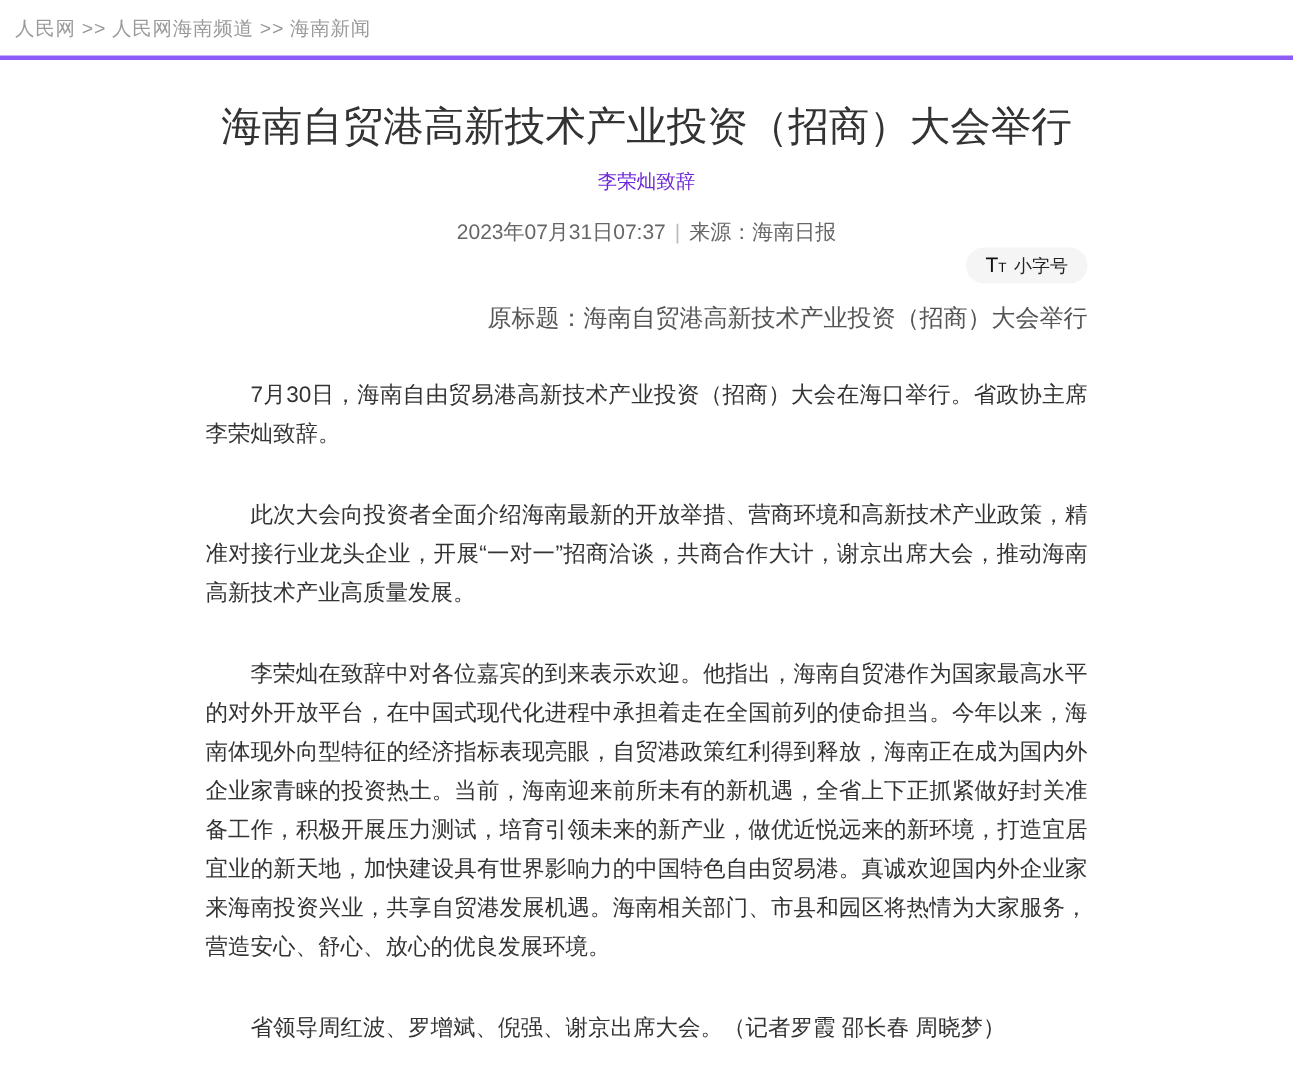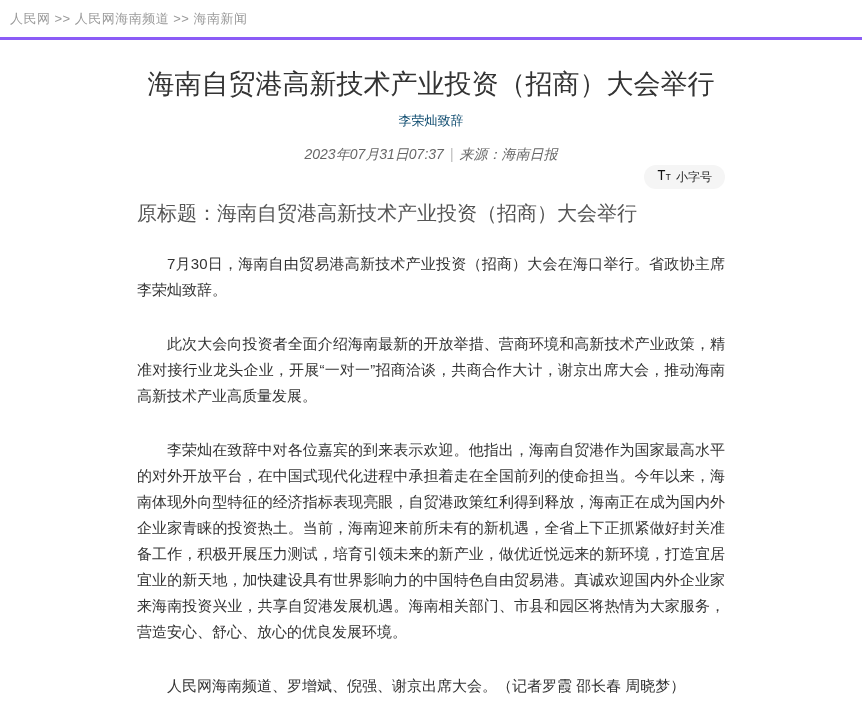--- a/index.html
+++ b/index.html
@@ -34,29 +34,28 @@
     font-size: 27px;
     font-weight: 400;
     line-height: 36px;
     color: #333333;
   }
   .subtitle {
     margin-top: 10px;
     text-align: center;
     font-size: 13px;
     line-height: 17px;
-    color: #0c4a6e;
+    color: #6d28d9;
   }
   .meta {
     margin-top: 16px;
     text-align: center;
     font-size: 14px;
     line-height: 18px;
     color: #666666;
-    font-style: italic;
   }
   .meta .pipe { color: #bbbbbb; margin: 0 6px; }
   .meta a { color: #666666; text-decoration: none; cursor: pointer; }
 
   .toolbar {
     margin-top: 2px;
     text-align: right;
     height: 26px;
   }
   .font-pill {
@@ -66,33 +65,34 @@
     border: none;
     border-radius: 14px;
     padding: 5px 13px;
     font-size: 12px;
     color: #222222;
     cursor: pointer;
     line-height: 14px;
     font-family: "Liberation Sans", "DejaVu Sans", sans-serif;
   }
   .font-pill .tt {
-    font-family: Liberation Mono, monospace;
+    font-family: Liberation Sans, sans-serif;
     color: #111111;
     margin-right: 5px;
     line-height: 12px;
   }
   .font-pill .tt .t-big { font-size: 14px; }
   .font-pill .tt .t-small { font-size: 9px; }
 
   .original-title {
     margin-top: 12px;
-    font-size: 20px;
+    font-size: 16px;
     line-height: 20px;
     color: #555555;
+    text-align: right;
   }
 
   .body-text p {
     margin: 28px 0;
     font-size: 15px;
     line-height: 26px;
     color: #333333;
     text-indent: 2em;
     text-align: justify;
   }
@@ -124,17 +124,17 @@
     </div>
 
     <div class="original-title">
       <span>原标题：</span><span>海南自贸港高新技术产业投资（招商）大会举行</span>
     </div>
 
     <div class="body-text">
       <p>7月30日，海南自由贸易港高新技术产业投资（招商）大会在海口举行。省政协主席李荣灿致辞。</p>
       <p>此次大会向投资者全面介绍海南最新的开放举措、营商环境和高新技术产业政策，精准对接行业龙头企业，开展“一对一”招商洽谈，共商合作大计，谢京出席大会，推动海南高新技术产业高质量发展。</p>
       <p>李荣灿在致辞中对各位嘉宾的到来表示欢迎。他指出，海南自贸港作为国家最高水平的对外开放平台，在中国式现代化进程中承担着走在全国前列的使命担当。今年以来，海南体现外向型特征的经济指标表现亮眼，自贸港政策红利得到释放，海南正在成为国内外企业家青睐的投资热土。当前，海南迎来前所未有的新机遇，全省上下正抓紧做好封关准备工作，积极开展压力测试，培育引领未来的新产业，做优近悦远来的新环境，打造宜居宜业的新天地，加快建设具有世界影响力的中国特色自由贸易港。真诚欢迎国内外企业家来海南投资兴业，共享自贸港发展机遇。海南相关部门、市县和园区将热情为大家服务，营造安心、舒心、放心的优良发展环境。</p>
-      <p>人民网海南频道、罗增斌、倪强、谢京出席大会。（记者罗霞 邵长春 周晓梦）</p>
+      <p>省领导周红波、罗增斌、倪强、谢京出席大会。（记者罗霞 邵长春 周晓梦）</p>
     </div>
 
   </div>
 </div>
 
 </body></html>

